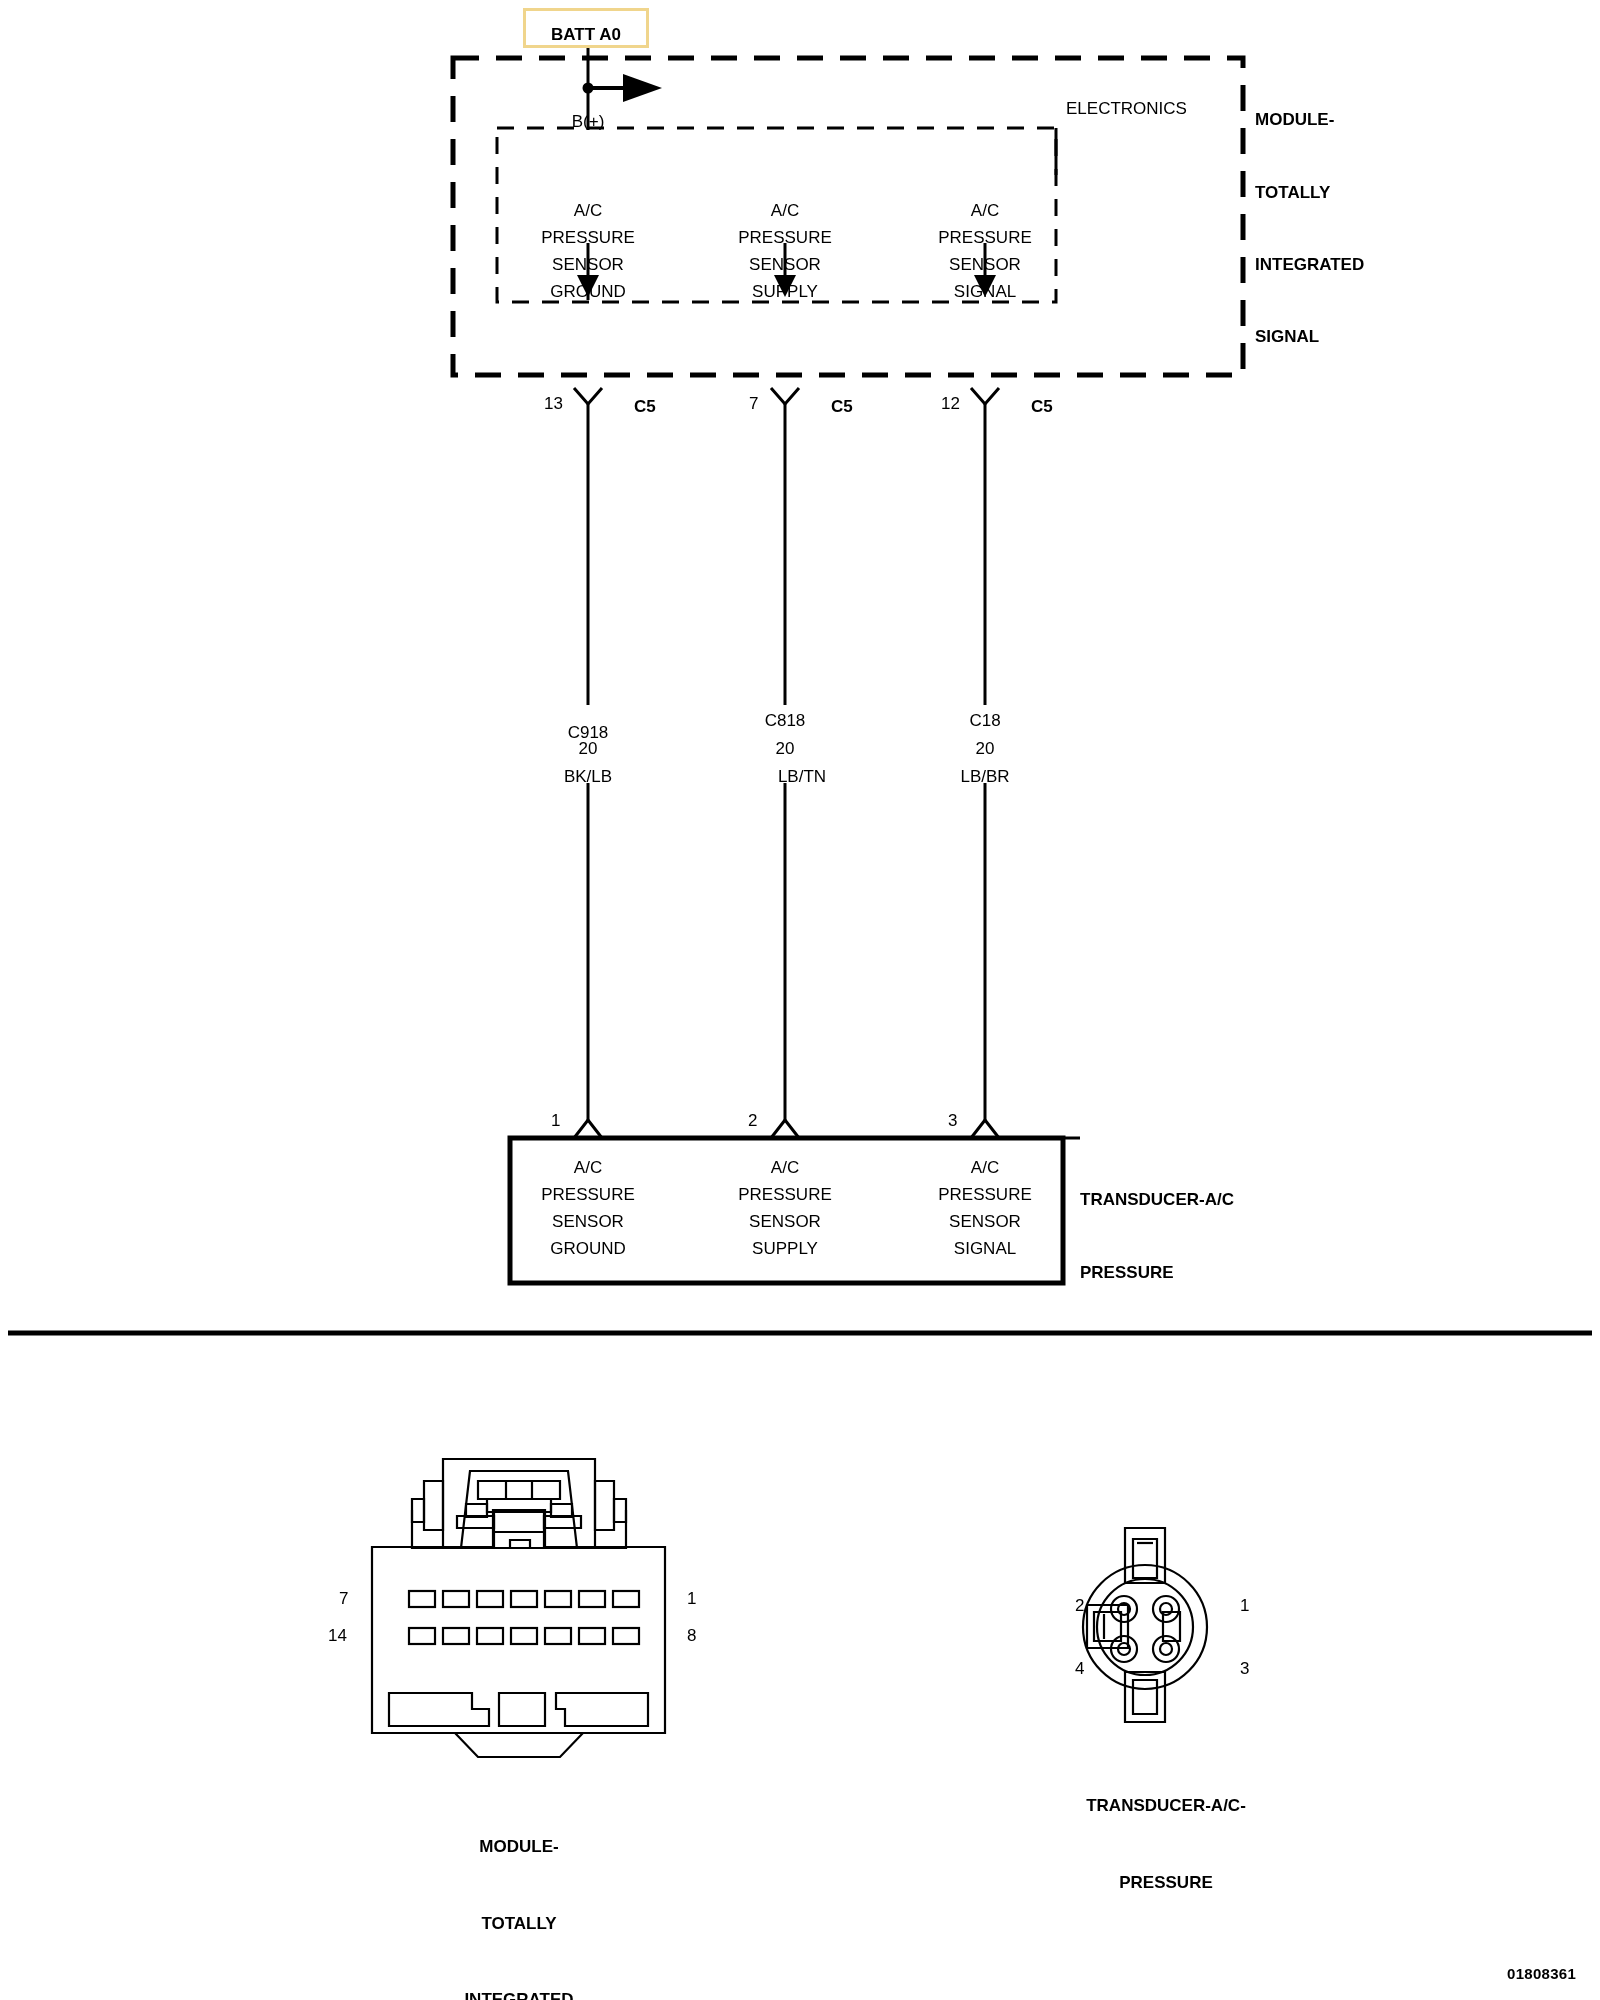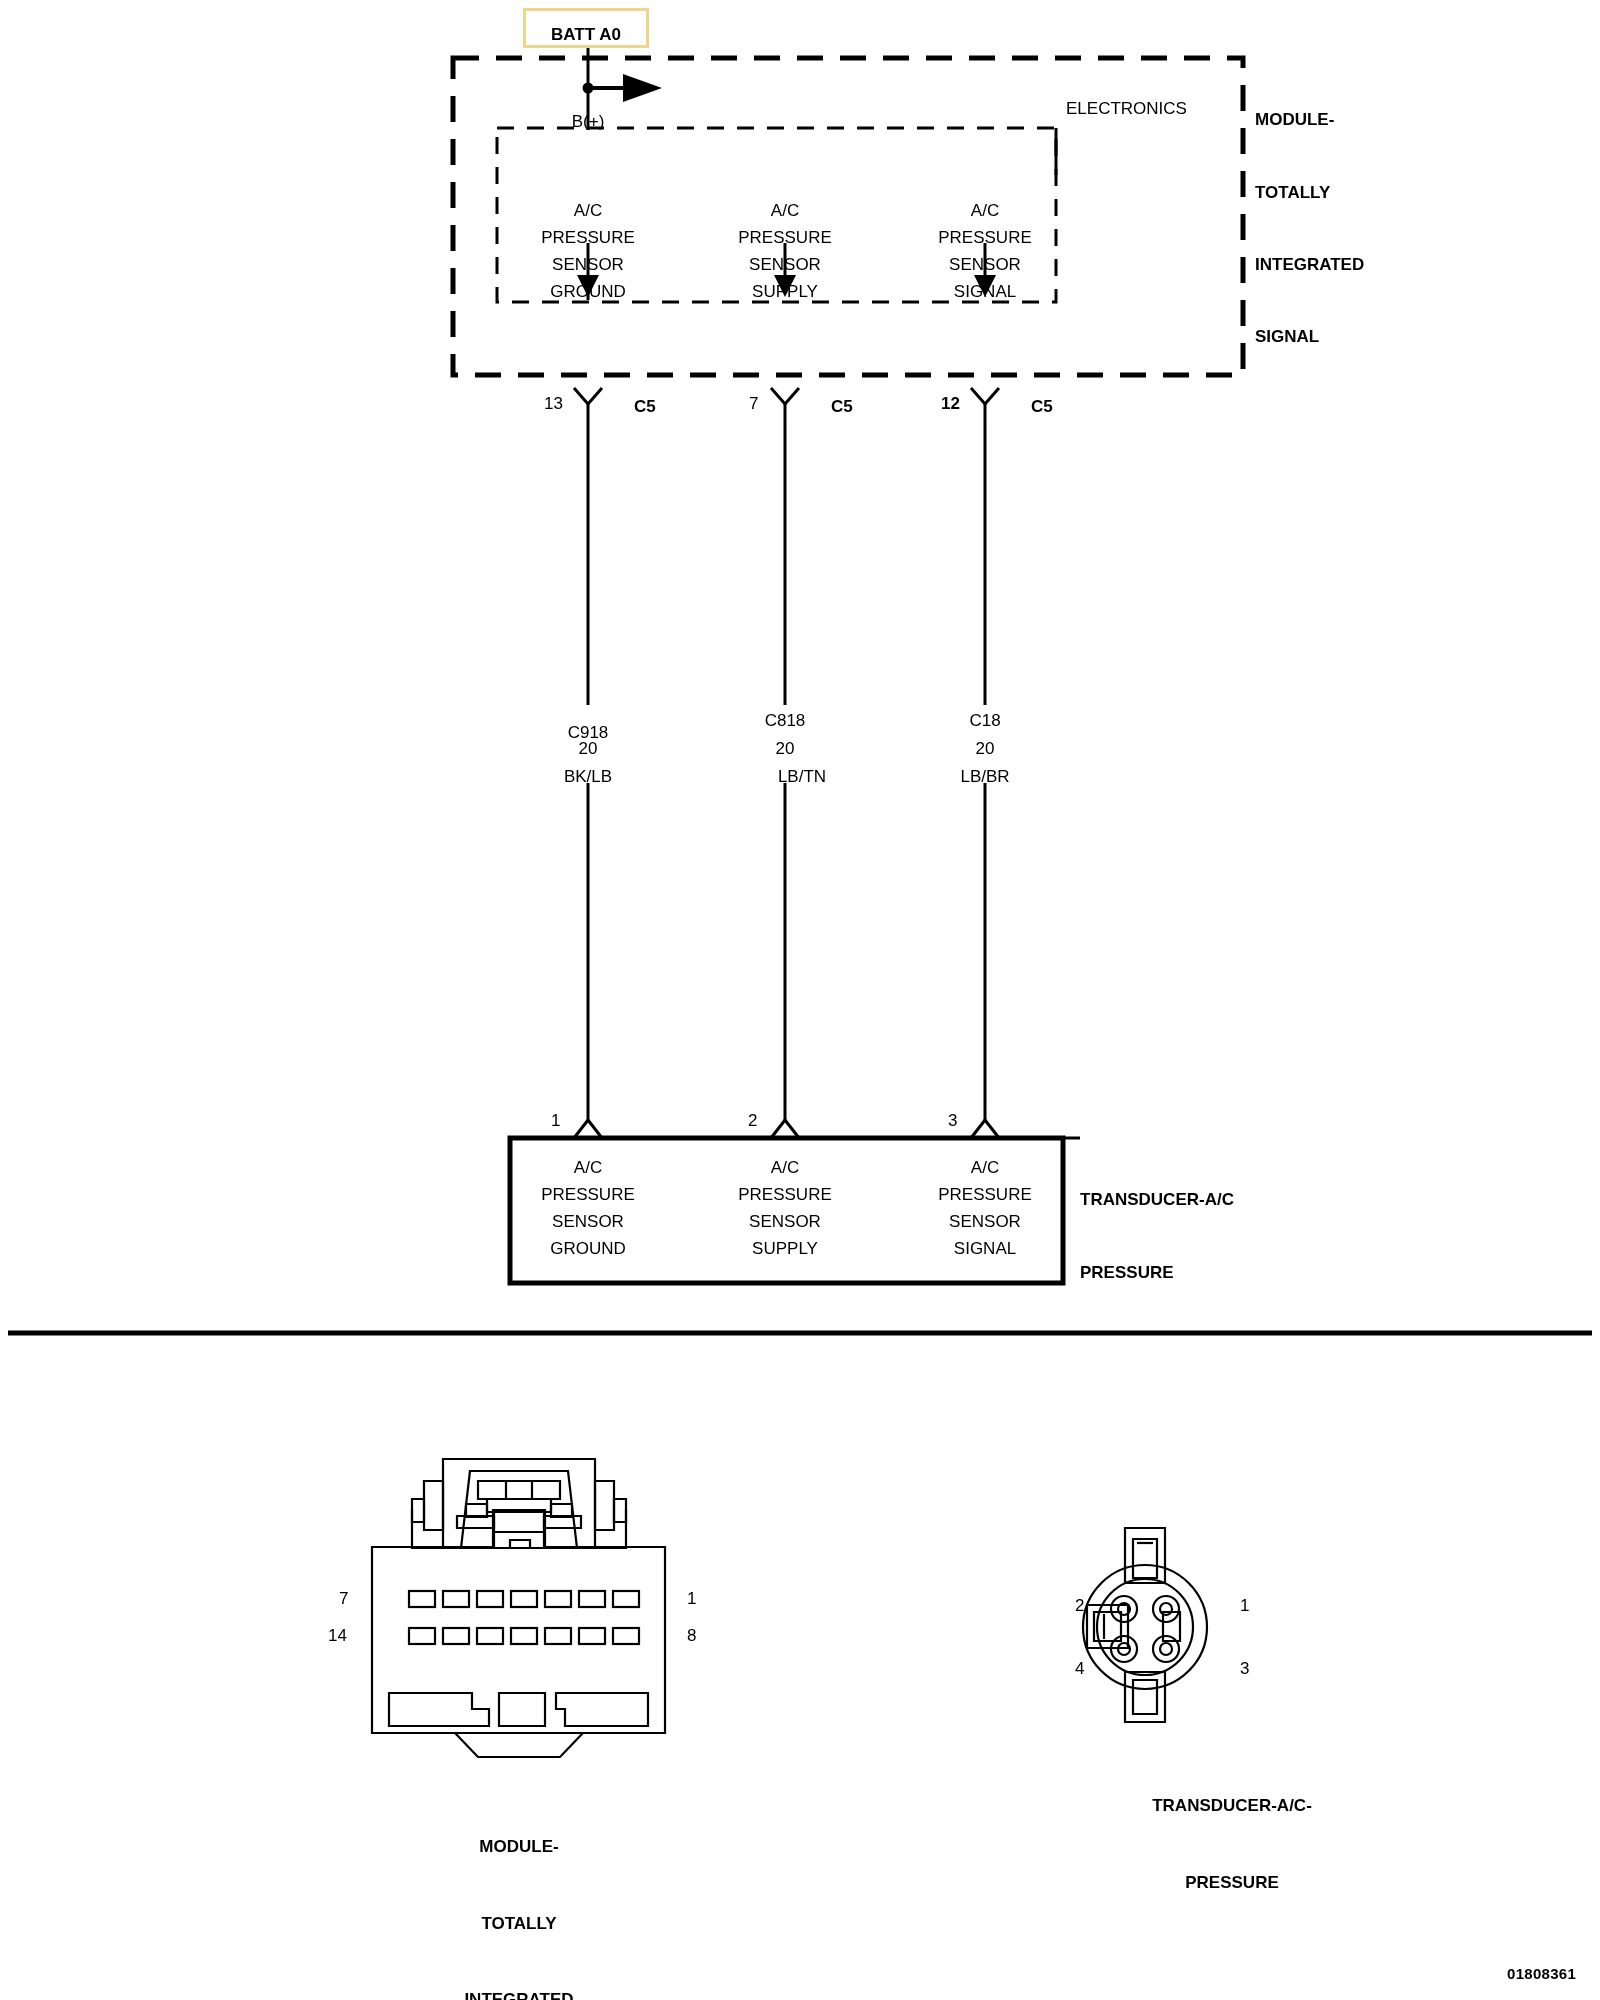--- a/index.html
+++ b/index.html
@@ -230,21 +230,21 @@
 <div class="txt lbl ctr" style="left:985px; top:229px;">PRESSURE</div>
 <div class="txt lbl ctr" style="left:985px; top:256px;">SENSOR</div>
 <div class="txt lbl ctr" style="left:985px; top:283px;">SIGNAL</div>
 
 <div class="txt pin" style="left:544px; top:395px;">13</div>
 <div class="txt cid" style="left:611px; top:398px;">C5</div>
 
 <div class="txt pin" style="left:749px; top:395px;">7</div>
 <div class="txt cid" style="left:808px; top:398px;">C5</div>
 
-<div class="txt pin" style="left:941px; top:395px;font-weight:bold;">12</div>
+<div class="txt pin" style="left:941px; top:395px;">12</div>
 <div class="txt cid" style="left:1008px; top:398px;">C5</div>
 
 <div class="txt lbl ctr" style="left:588px; top:724px;text-align:center;">C918</div>
 <div class="txt lbl ctr" style="left:588px; top:740px;">20</div>
 <div class="txt lbl ctr" style="left:588px; top:768px;">BK/LB</div>
 
 <div class="txt lbl ctr" style="left:785px; top:712px;">C818</div>
 <div class="txt lbl ctr" style="left:785px; top:740px;">20</div>
 <div class="txt lbl ctr" style="left:802px; top:768px;">LB/TN</div>
 
@@ -286,18 +286,18 @@
   <div>TOTALLY</div>
   <div>INTEGRATED</div>
   
 </div>
 
 <div class="txt lbl" style="left:1075px; top:1597px;">2</div>
 <div class="txt lbl" style="left:1240px; top:1597px;">1</div>
 <div class="txt lbl" style="left:1075px; top:1660px;">4</div>
 <div class="txt lbl" style="left:1240px; top:1660px;">3</div>
 
-<div class="txt cap" style="left:1232px; top:1742px; transform:translateX(-50%);text-align:center;">
+<div class="txt cap" style="left:1166px; top:1742px; transform:translateX(-50%);text-align:center;">
   <div>TRANSDUCER-A/C-</div>
   <div>PRESSURE</div>
 </div>
 
 <div class="idnum" style="left:1507px; top:1965px;">01808361</div>
 
 </body></html>

